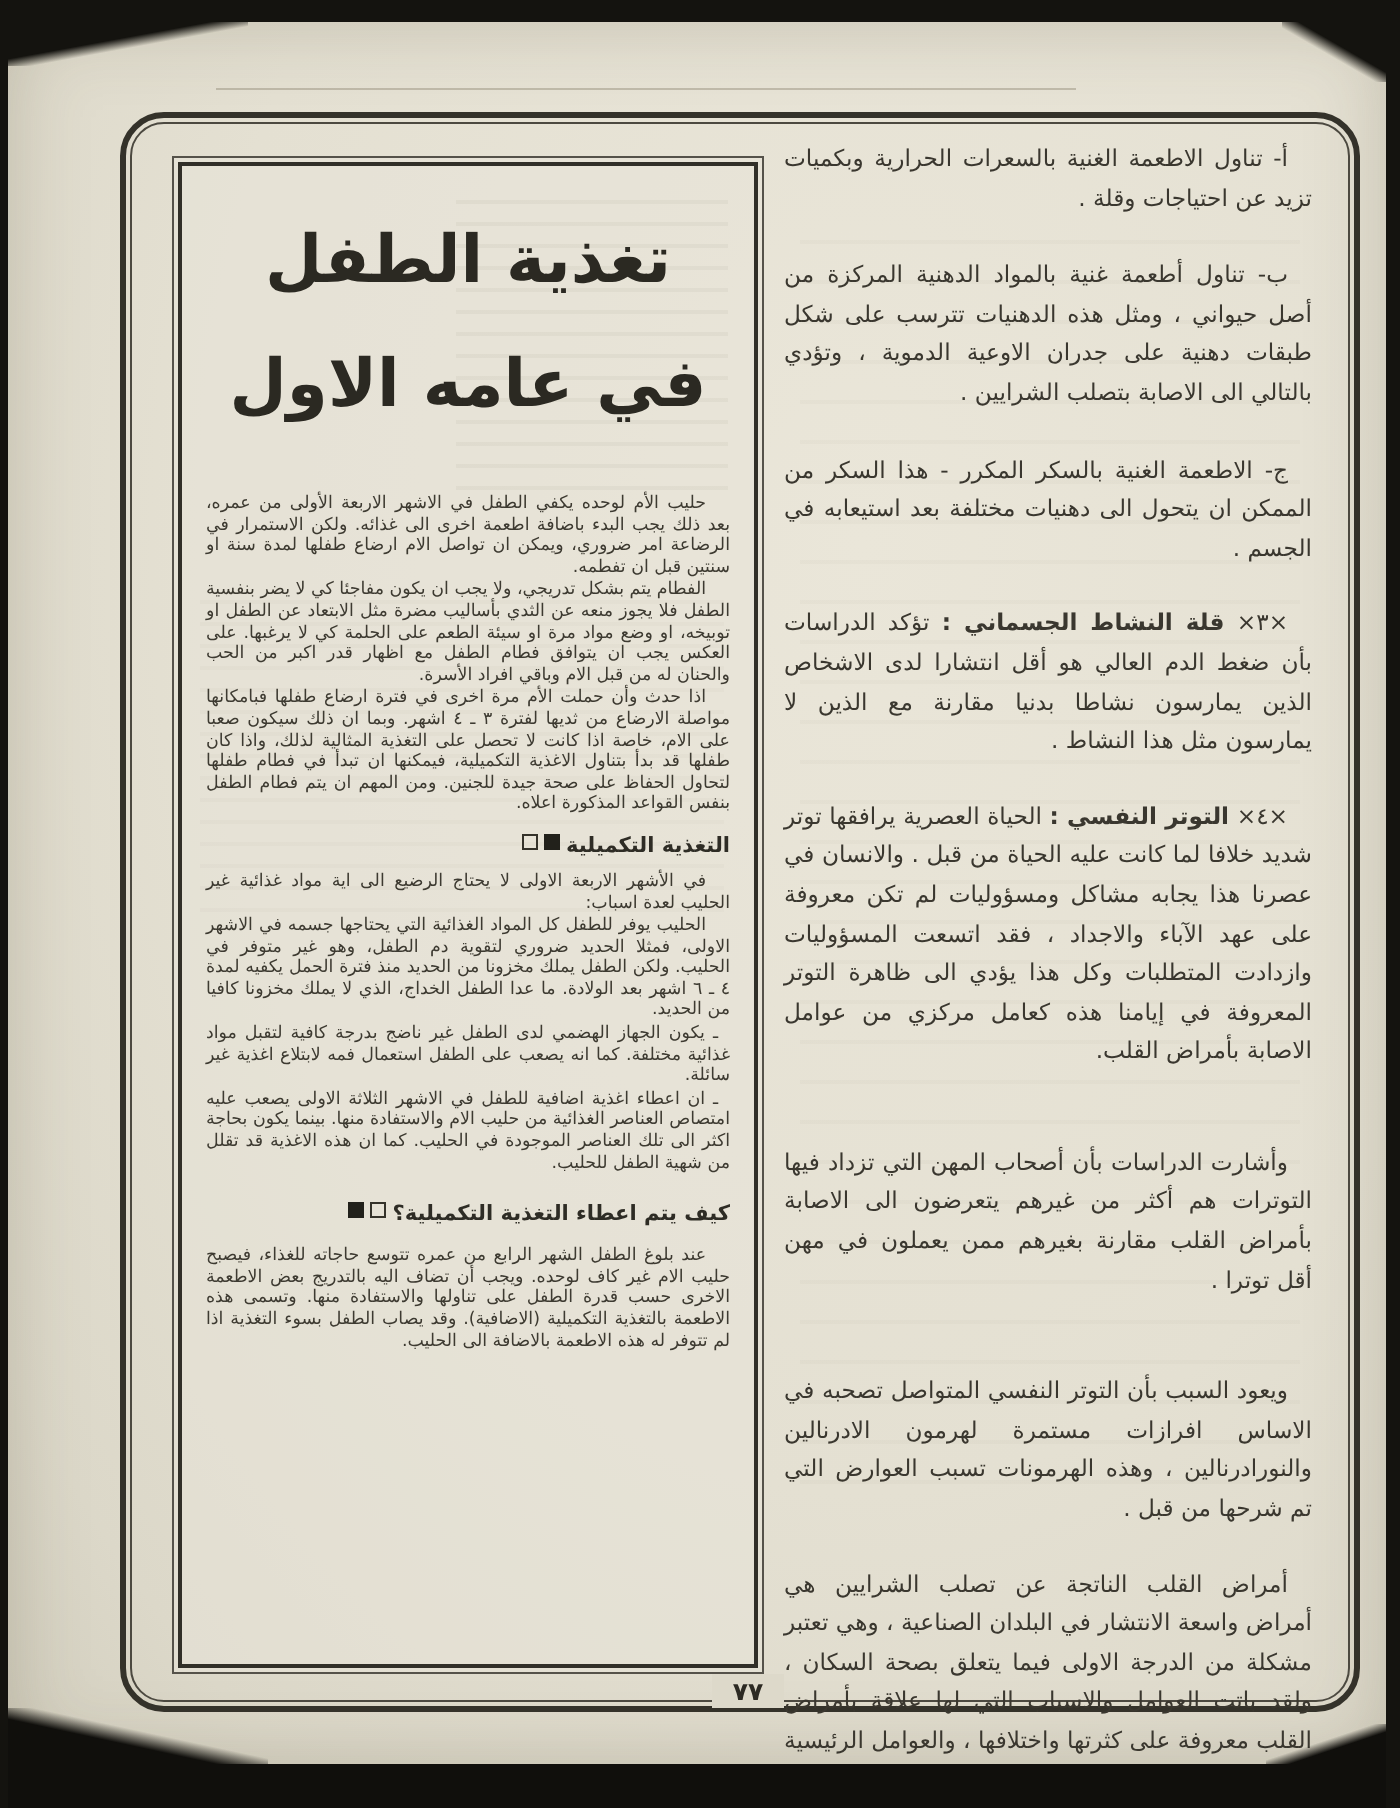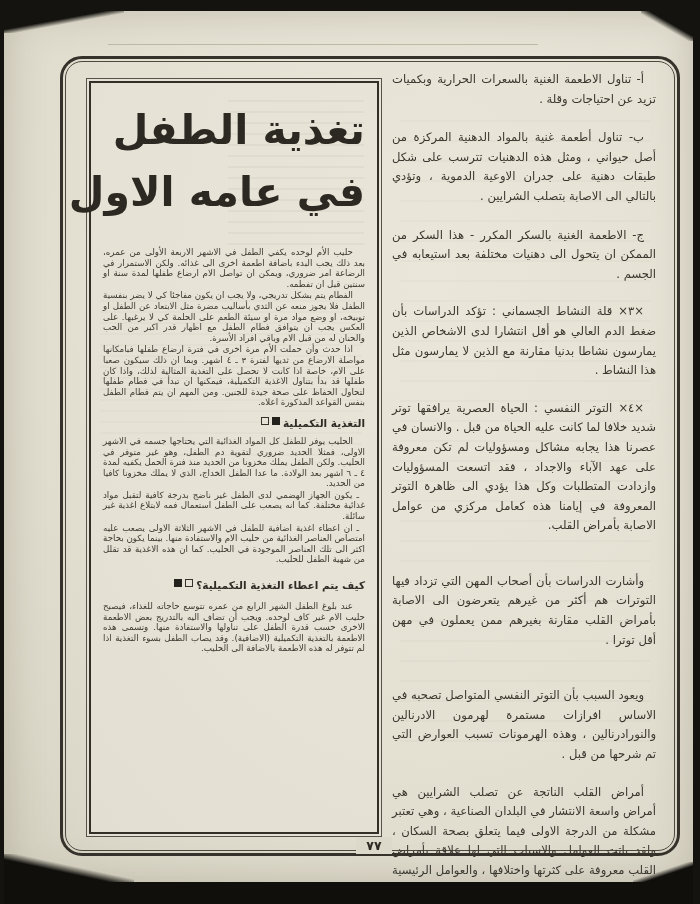--- a/index.html
+++ b/index.html
@@ -40,22 +40,22 @@
   .frame{position:absolute;left:60px;top:56px;width:614px;height:794px;z-index:2;
          border:3px solid #34322a;border-radius:22px;}
   .frame-inner{position:absolute;inset:2px;border:1px solid #4c4940;border-radius:17px;}
 
   
   .left-box{position:absolute;left:86px;top:78px;width:294px;height:757px;z-index:3;
             border:1px solid #55524a;background:rgba(232,228,216,.55);}
   .left-box-inner{position:absolute;inset:2px;border:2px solid #312f28;
             padding:0 12px;box-sizing:border-box;direction:rtl;}
 
-  .title{font-weight:bold;color:#2b2922;
-         font-size:41px;line-height:62px;margin-top:16px;letter-spacing:0;}
+  .title{font-weight:bold;color:#2b2922;text-align:center;
+         font-size:33px;line-height:62px;margin-top:16px;letter-spacing:0;}
   .title div{white-space:nowrap;}
 
   .left-body{margin-top:24px;color:#3d3a31;}
   .left-body p{font-size:8.7px;line-height:10.6px;text-align:justify;
                text-indent:12px;margin:1px 0 0 0;}
   .left-body p.dash{text-indent:6px;}
 
   .subheading{display:flex;direction:ltr;align-items:flex-start;gap:3px;
               width:fit-content;color:#2e2c25;font-weight:bold;font-size:10.5px;}
   .subheading .txt{direction:rtl;unicode-bidi:isolate;}
@@ -66,21 +66,21 @@
   .sq-solid{background:#22211b;border:1px solid #22211b;}
 
   
   .right-col{position:absolute;left:392px;top:70px;width:264px;z-index:3;
              direction:rtl;color:#3a372f;}
   .right-col p{font-size:11.6px;line-height:19.6px;text-align:justify;
                text-indent:12px;margin:0;}
   .right-col .g-sm{margin-top:19px;}
   .right-col .g-md{margin-top:18px;}
   .right-col .g-lg{margin-top:36px;}
-  .right-col .term{font-weight:normal;}
+  .right-col .term{font-weight:bold;}
   .right-col .marker{unicode-bidi:isolate;}
 
   
   .page-num{position:absolute;left:356px;top:837px;width:36px;height:17px;z-index:5;
             background:#ddd9ca;text-align:center;font-size:12.5px;font-weight:bold;
             color:#2c2a23;line-height:17px;}
 </style>
 </head>
 <body>
 
@@ -109,20 +109,21 @@
         <p>حليب الأم لوحده يكفي الطفل في الاشهر الاربعة الأولى من عمره، بعد ذلك يجب البدء باضافة اطعمة اخرى الى غذائه. ولكن الاستمرار في الرضاعة امر ضروري، ويمكن ان تواصل الام ارضاع طفلها لمدة سنة او سنتين قبل ان تفطمه.</p>
         <p>الفطام يتم بشكل تدريجي، ولا يجب ان يكون مفاجئا كي لا يضر بنفسية الطفل فلا يجوز منعه عن الثدي بأساليب مضرة مثل الابتعاد عن الطفل او توبيخه، او وضع مواد مرة او سيئة الطعم على الحلمة كي لا يرغبها. على العكس يجب ان يتوافق فطام الطفل مع اظهار قدر اكبر من الحب والحنان له من قبل الام وباقي افراد الأسرة.</p>
         <p>اذا حدث وأن حملت الأم مرة اخرى في فترة ارضاع طفلها فبامكانها مواصلة الارضاع من ثديها لفترة ٣ ـ ٤ اشهر. وبما ان ذلك سيكون صعبا على الام، خاصة اذا كانت لا تحصل على التغذية المثالية لذلك، واذا كان طفلها قد بدأ بتناول الاغذية التكميلية، فيمكنها ان تبدأ في فطام طفلها لتحاول الحفاظ على صحة جيدة للجنين. ومن المهم ان يتم فطام الطفل بنفس القواعد المذكورة اعلاه.</p>
 
         <div class="subheading sh1">
           <span class="sq sq-hollow"></span>
           <span class="sq sq-solid"></span>
           <span class="txt">التغذية التكميلية</span>
         </div>
 
+        <p>في الأشهر الاربعة الاولى لا يحتاج الرضيع الى اية مواد غذائية غير الحليب لعدة اسباب:</p>
         <p>الحليب يوفر للطفل كل المواد الغذائية التي يحتاجها جسمه في الاشهر الاولى، فمثلا الحديد ضروري لتقوية دم الطفل، وهو غير متوفر في الحليب. ولكن الطفل يملك مخزونا من الحديد منذ فترة الحمل يكفيه لمدة ٤ ـ ٦ اشهر بعد الولادة. ما عدا الطفل الخداج، الذي لا يملك مخزونا كافيا من الحديد.</p>
         <p class="dash">ـ يكون الجهاز الهضمي لدى الطفل غير ناضج بدرجة كافية لتقبل مواد غذائية مختلفة. كما انه يصعب على الطفل استعمال فمه لابتلاع اغذية غير سائلة.</p>
         <p class="dash">ـ ان اعطاء اغذية اضافية للطفل في الاشهر الثلاثة الاولى يصعب عليه امتصاص العناصر الغذائية من حليب الام والاستفادة منها. بينما يكون بحاجة اكثر الى تلك العناصر الموجودة في الحليب. كما ان هذه الاغذية قد تقلل من شهية الطفل للحليب.</p>
 
         <div class="subheading sh2">
           <span class="sq sq-solid"></span>
           <span class="sq sq-hollow"></span>
           <span class="txt">كيف يتم اعطاء التغذية التكميلية؟</span>
         </div>
 

